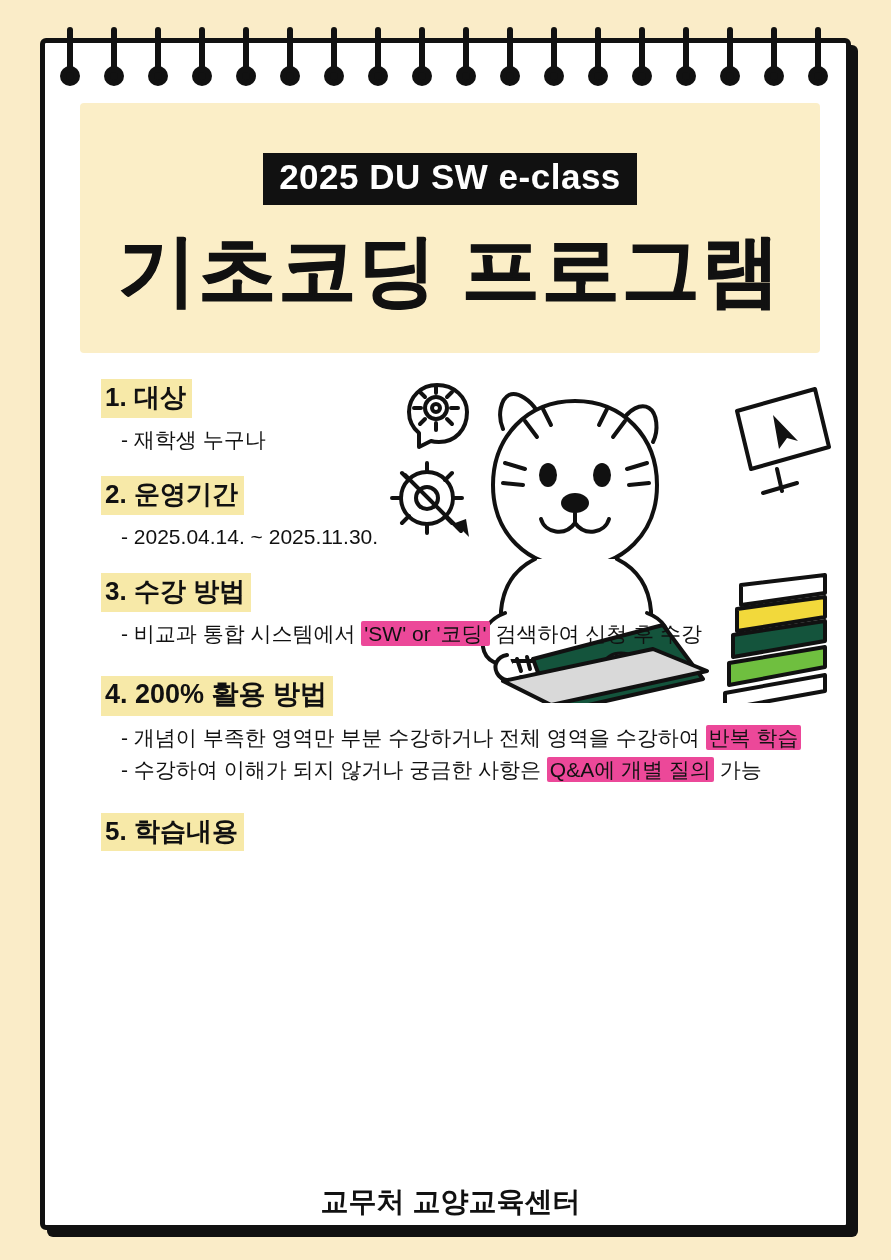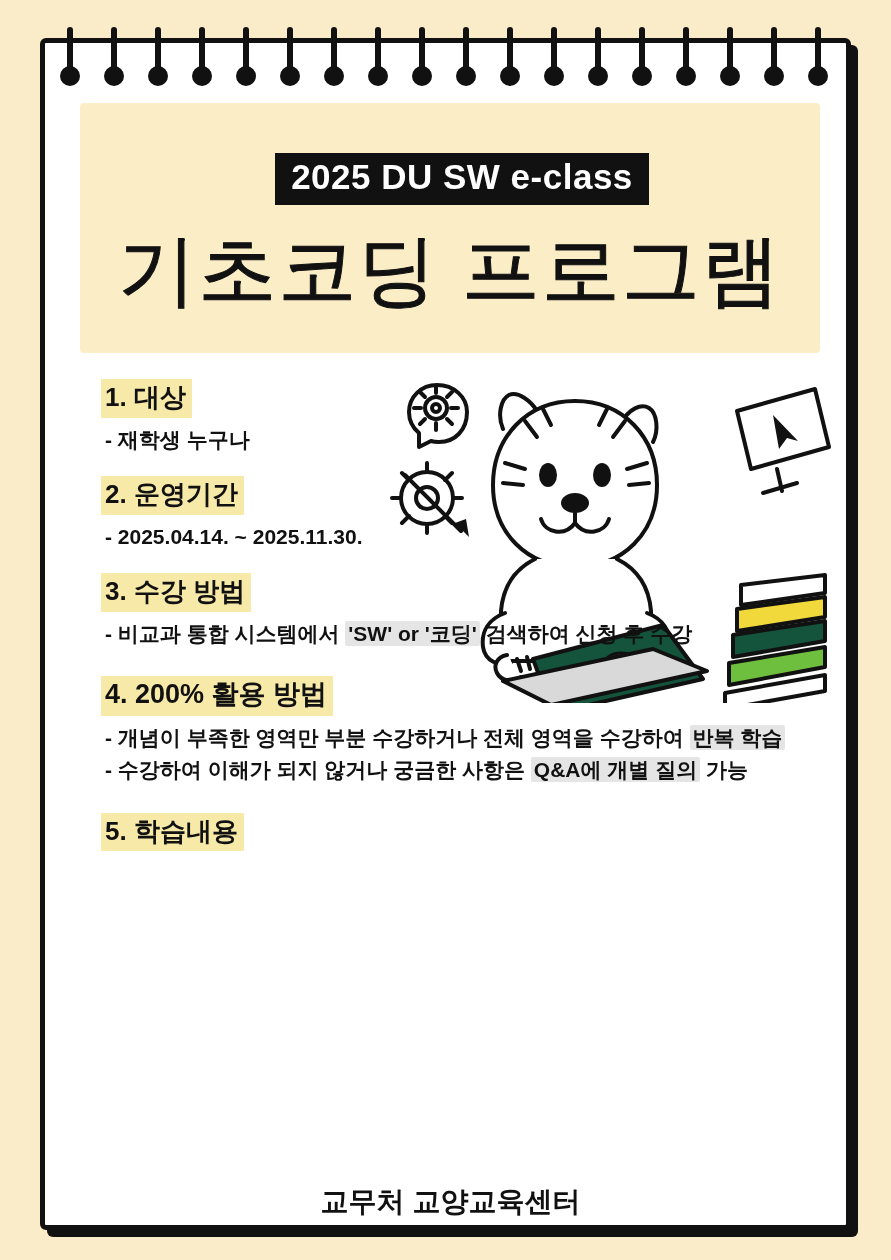--- a/index.html
+++ b/index.html
@@ -51,21 +51,21 @@
     position: absolute;
     left: 35px;
     top: 60px;
     width: 740px;
     height: 250px;
     background: #fbeec7;
     border-radius: 4px;
   }
   .eyebrow {
     position: absolute;
-    left: 12px;
+    left: 0;
     top: 50px;
     width: 100%;
     text-align: center;
   }
   .eyebrow span {
     display: inline-block;
     background: #111111;
     color: #ffffff;
     font-size: 35px;
     font-weight: 700;
@@ -73,21 +73,21 @@
     padding: 6px 16px 9px 16px;
     line-height: 1.05;
   }
   .maintitle {
     position: absolute;
     left: 0;
     top: 125px;
     width: 100%;
     text-align: center;
     font-size: 78px;
-    font-weight: 400;
+    font-weight: 700;
     color: #111111;
     letter-spacing: 2px;
     line-height: 1.1;
     -webkit-text-stroke: 1px #111;
   }
 
   
   .content {
     position: absolute;
     left: 48px;
@@ -102,26 +102,26 @@
     display: inline-block;
     background: #f7e9a8;
     padding: 2px 6px 4px 4px;
     line-height: 1.25;
     margin: 0 0 6px 8px;
   }
   .sec-body {
     font-size: 21px;
     color: #111111;
     line-height: 1.55;
-    margin: 0 0 18px 12px;
-    font-weight: 700;
+    margin: 0 0 18px 28px;
+    font-weight: 400;
   }
   .sec-body .line { white-space: nowrap; }
   .hl {
-    background: #e5e5e5;
+    background: #ec4899;
     padding: 1px 3px;
     border-radius: 2px;
   }
 
   .s1 { margin-top: 0px; }
   .s4-head { font-size: 27px; }
 
   
   #sec-1 .sec-body { margin-bottom: 20px; }
   #sec-2 .sec-body { margin-bottom: 20px; }

